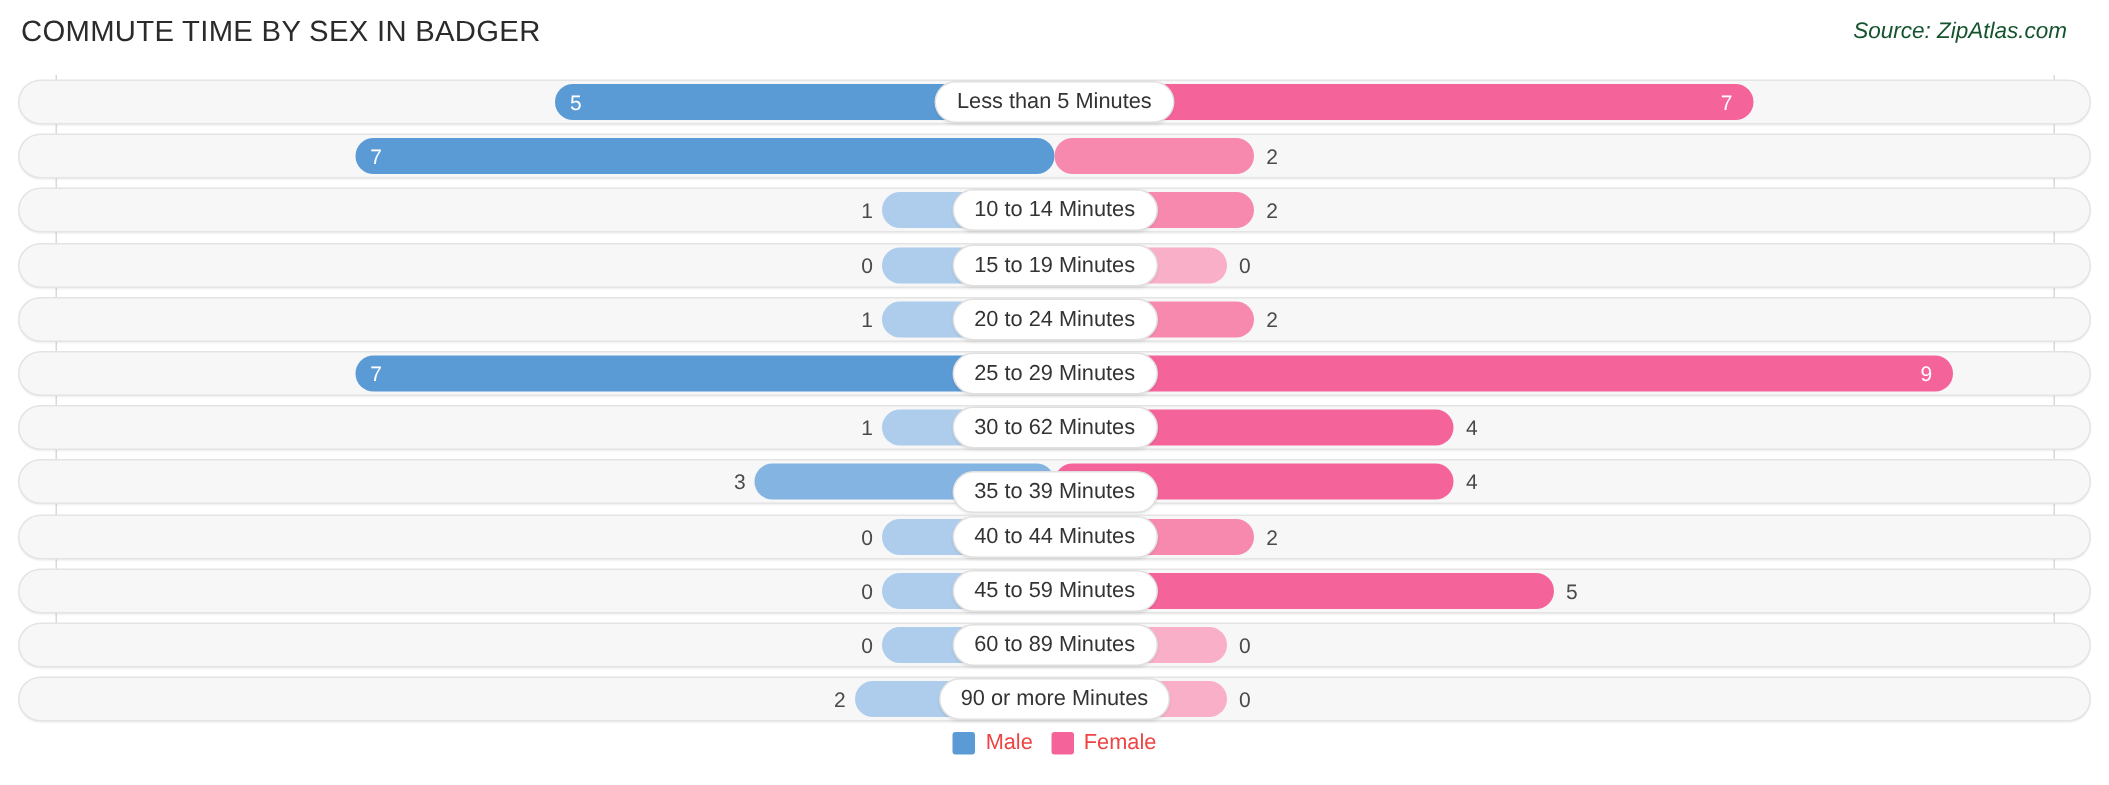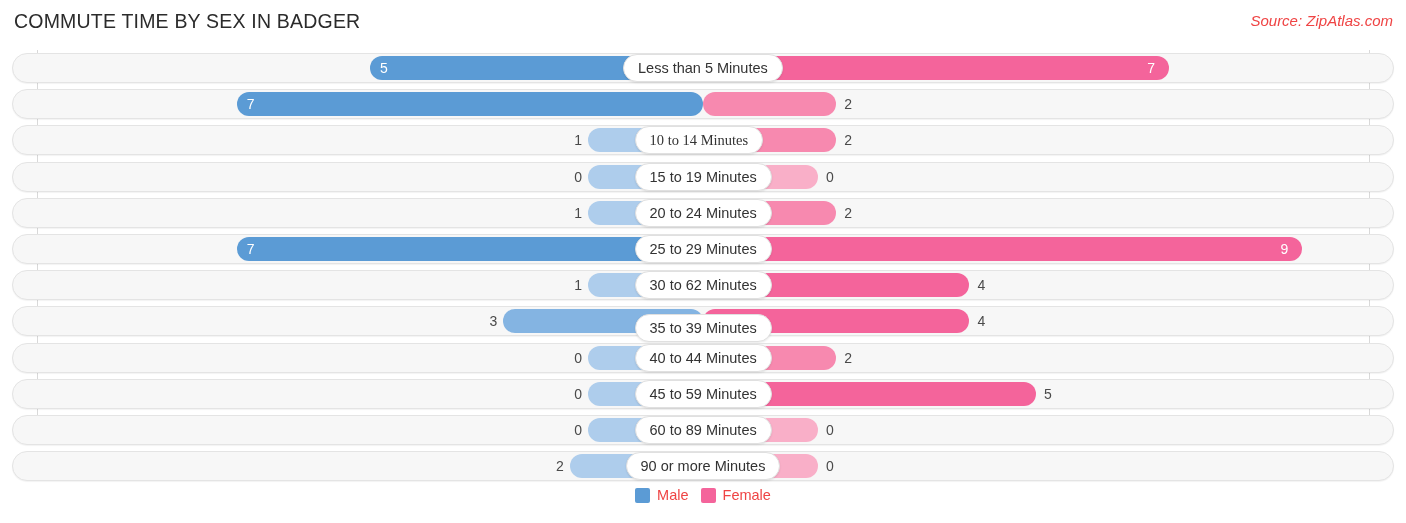--- a/index.html
+++ b/index.html
@@ -22,24 +22,24 @@
   #chart-title {
     position: absolute;
     left: 14px; top: 10px;
     font-size: 19.5px;
     color: #2b2b2b;
     letter-spacing: .2px;
     white-space: nowrap;
   }
   #source-label {
     position: absolute;
-    right: 13px; top: 12px;
+    right: 28px; top: 12px;
     font-size: 15px;
     font-style: italic;
-    color: #ef4444;
+    color: #14532d;
     white-space: nowrap;
   }
 
   
   #plot {
     position: absolute;
     left: 0; top: 50px;
     width: 1406px;
     height: 433px;
   }
@@ -166,21 +166,21 @@
           <div class="bar-value inside" style="left: 234.8px;">7</div>
           <div class="bar bar-female" style="left: 691px; width: 133.2px; background: rgb(247, 137, 175);"></div>
           <div class="bar-value" style="left: 832.2px;">2</div>
         </div>
         <div class="row" style="top: 75.4px;">
           <div class="row-track"></div>
           <div class="bar bar-male" style="left: 576px; width: 115px; background: rgb(174, 205, 236);"></div>
           <div class="bar-value" style="left: 558px; width: 12px; text-align: right;">1</div>
           <div class="bar bar-female" style="left: 691px; width: 133.2px; background: rgb(247, 137, 175);"></div>
           <div class="bar-value" style="left: 832.2px;">2</div>
-          <div class="center-pill" style="left: 622.5px; font-family: Liberation Serif, serif;">10 to 14 Minutes</div>
+          <div class="center-pill" style="left: 622.5px;">10 to 14 Minutes</div>
         </div>
         <div class="row" style="top: 111.6px;">
           <div class="row-track"></div>
           <div class="bar bar-male" style="left: 576px; width: 115px; background: rgb(174, 205, 236);"></div>
           <div class="bar-value" style="left: 558px; width: 12px; text-align: right;">0</div>
           <div class="bar bar-female" style="left: 691px; width: 115px; background: rgb(249, 175, 200);"></div>
           <div class="bar-value" style="left: 814px;">0</div>
           <div class="center-pill" style="left: 622.5px;">15 to 19 Minutes</div>
         </div>
         <div class="row" style="top: 147.8px;">

